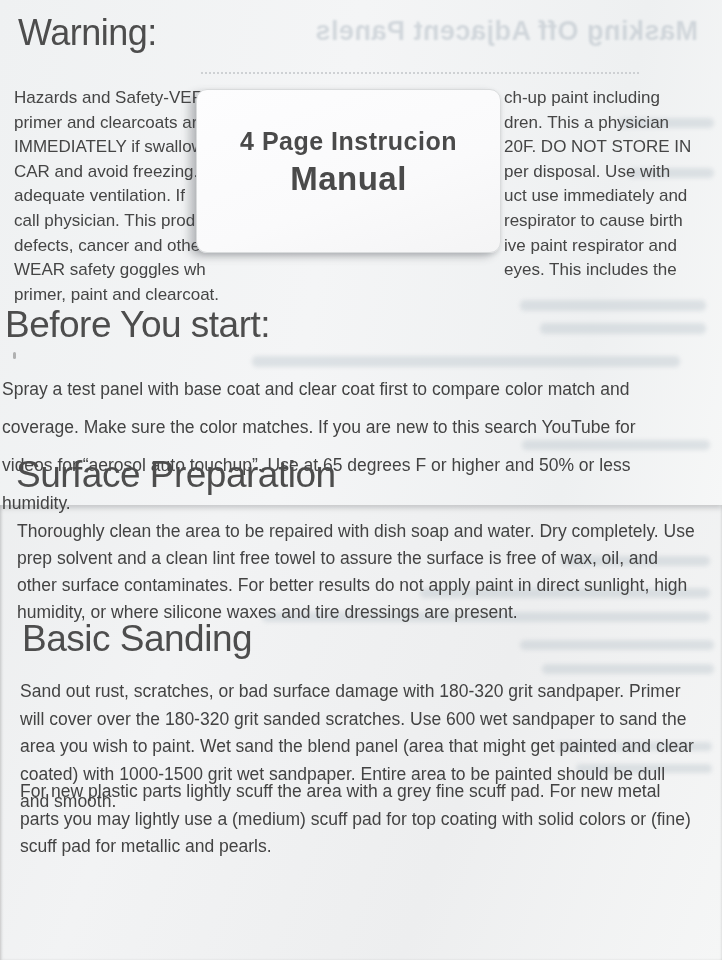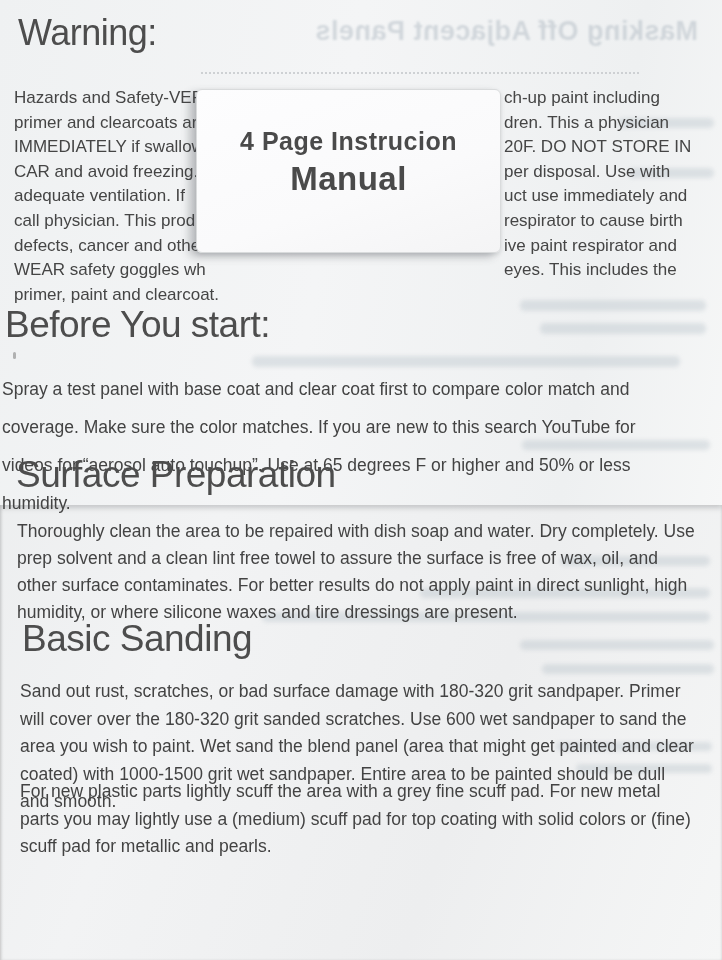--- a/index.html
+++ b/index.html
@@ -20,21 +20,21 @@
   }
   .body-text{position:absolute;font-size:17.5px;color:#434343;}
   
   #warning-paragraph{position:absolute;left:14px;top:86px;width:694px;font-size:17px;color:#454545;}
   .w-line{position:relative;height:24.6px;line-height:24.6px;white-space:nowrap;}
   .w-right{position:absolute;left:490px;top:0;}
   
   #sticker{
     position:absolute;left:196px;top:89px;width:303px;height:162px;
     background:linear-gradient(160deg,#fdfdfe 0%,#fafafb 60%,#f4f4f5 100%);
-    border:1px solid #d9dbdc;border-radius:6px;
+    border:1px solid #d9dbdc;border-radius:11px;
     box-shadow:-7px 4px 8px rgba(70,74,78,0.30), 0 2px 4px rgba(70,74,78,0.15);
     text-align:center;color:#4a4a4a;font-weight:bold;
   }
   #sticker .line1{margin-top:37px;font-size:25px;letter-spacing:0.5px;}
   #sticker .line2{margin-top:4px;font-size:33px;letter-spacing:0.5px;}
   .perforation{
     position:absolute;left:201px;top:72px;width:438px;height:0;
     border-top:2px dotted #c6c9cc;opacity:0.8;
   }
   

